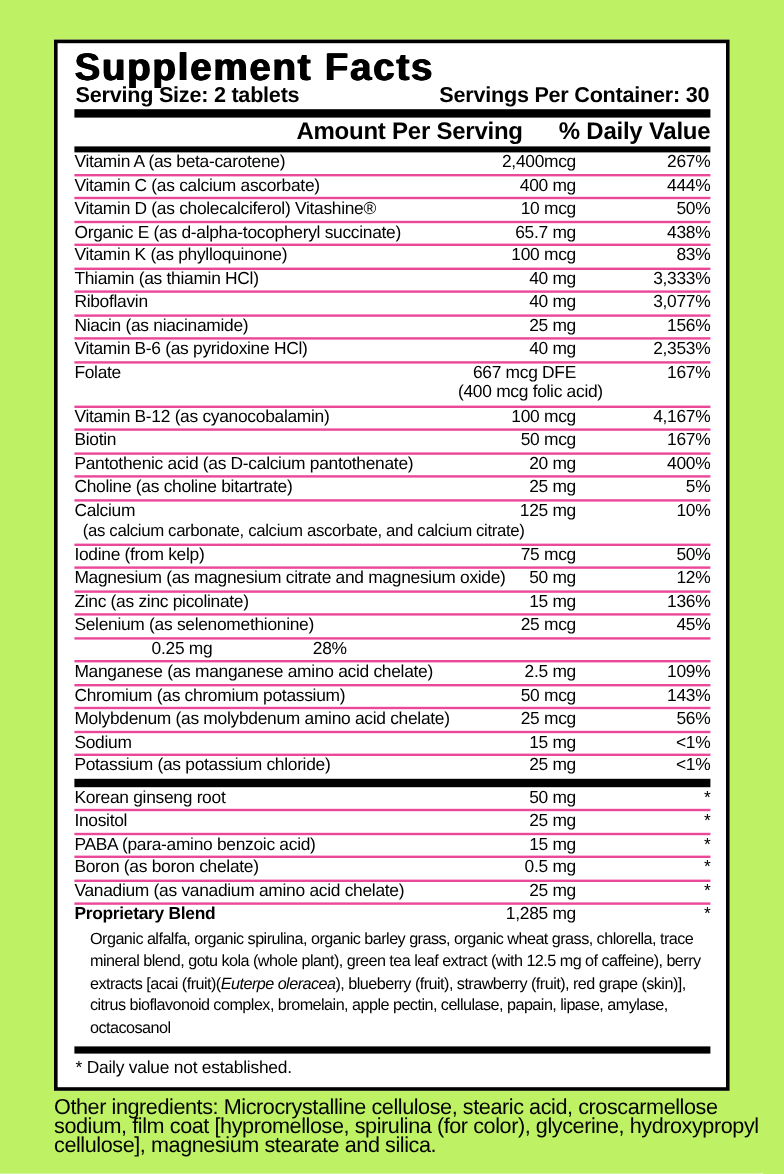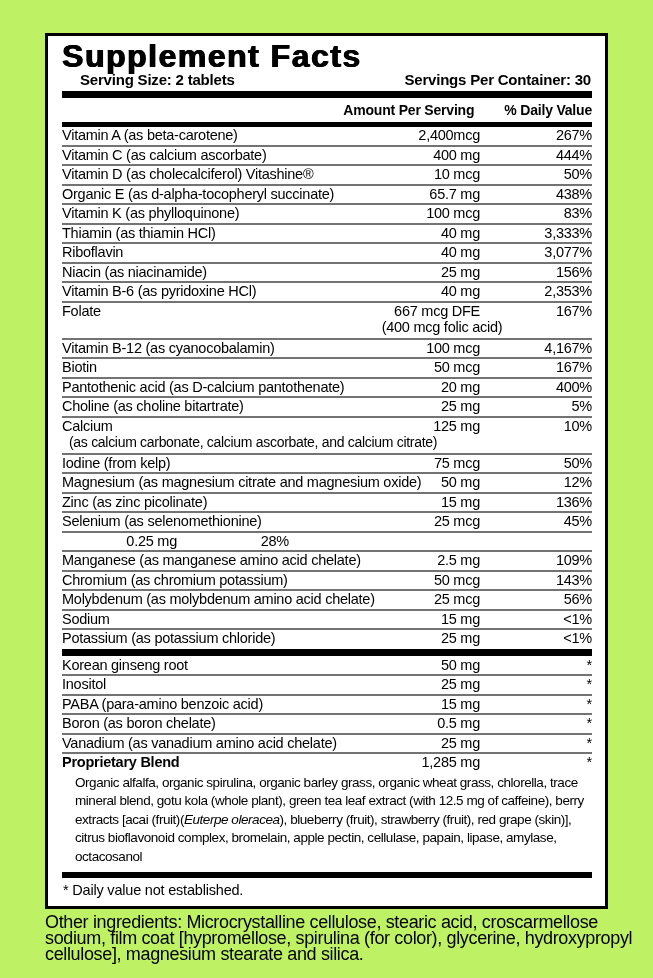--- a/index.html
+++ b/index.html
@@ -17,37 +17,37 @@
 
   .title{
     font-size:32px;font-weight:bold;letter-spacing:1.5px;line-height:30px;
     white-space:nowrap;
     text-shadow:0.8px 0 0 #000,-0.4px 0 0 #000;
     padding-top:2px;
   }
 
   .serving-line{
     display:flex;justify-content:space-between;align-items:baseline;
-    font-size:15px;font-weight:bold;letter-spacing:-0.2px;
-    padding:0 1px 3px 1px;line-height:17px;margin-left:17px;
+    font-size:18px;font-weight:bold;letter-spacing:-0.2px;
+    padding:0 1px 3px 1px;line-height:17px;
   }
 
   .bar{background:#000;}
   .bar-a{height:7px;}
   .bar-b{height:5px;}
   .bar-section{height:7px;margin:1px 0;}
   .bar-d{height:6px;margin-top:1px;}
 
   .facts-header{
     display:flex;justify-content:flex-end;align-items:baseline;gap:30px;
-    font-weight:bold;font-size:14px;letter-spacing:-0.2px;
+    font-weight:bold;font-size:20px;letter-spacing:-0.2px;
     padding:5px 0 4px;line-height:15px;
   }
 
-  .row{border-bottom:2px solid #737373;padding:1px 0 1.5px;}
+  .row{border-bottom:2px solid #ec4899;padding:1px 0 1.5px;}
   .row .line{display:flex;align-items:baseline;}
   .row .name{flex:1 1 auto;min-width:0;white-space:nowrap;overflow:visible;
     font-size:14.5px;letter-spacing:-0.25px;line-height:15px;}
   .row .amt{flex:0 0 115px;text-align:right;white-space:nowrap;
     font-size:14.5px;letter-spacing:-0.25px;line-height:15px;}
   .row .dv{flex:0 0 112px;text-align:right;white-space:nowrap;
     font-size:14.5px;letter-spacing:-0.25px;line-height:15px;}
   .row.bold{border-bottom:none;}
   .row.bold .name{font-weight:bold;}
   .row:has(+ .bar-section){border-bottom:none;}

